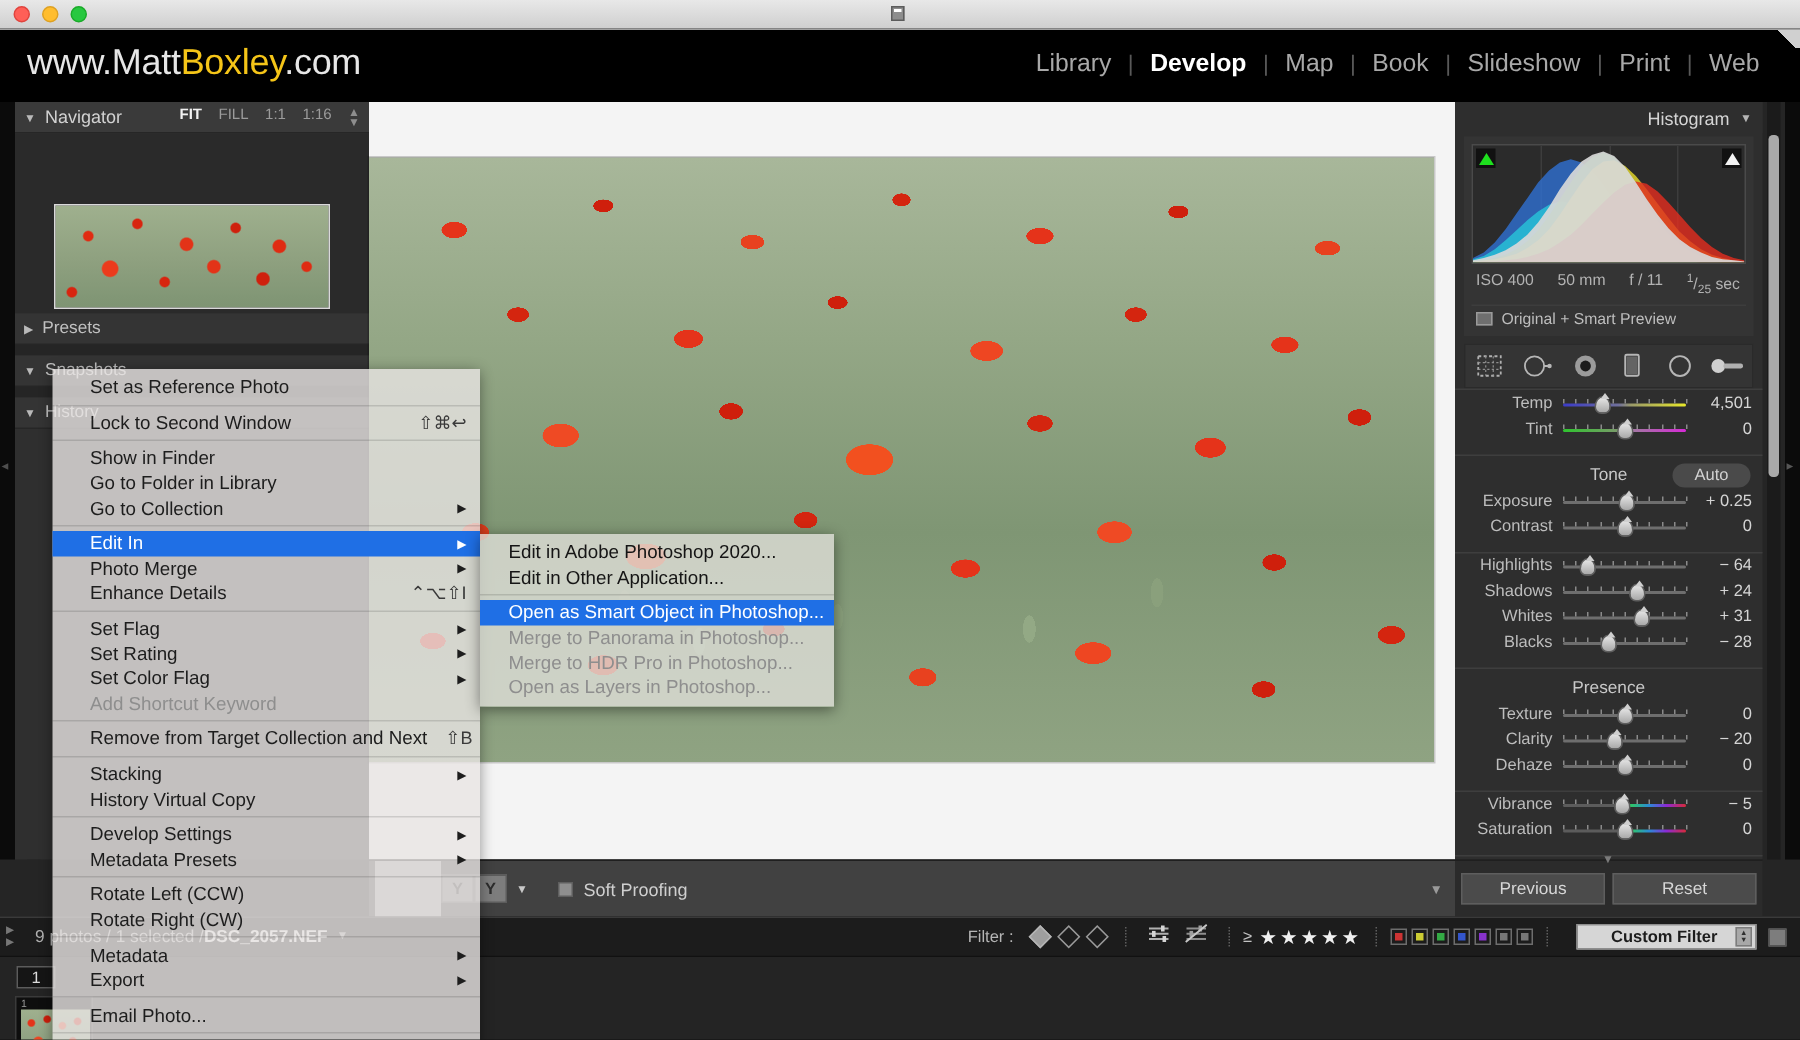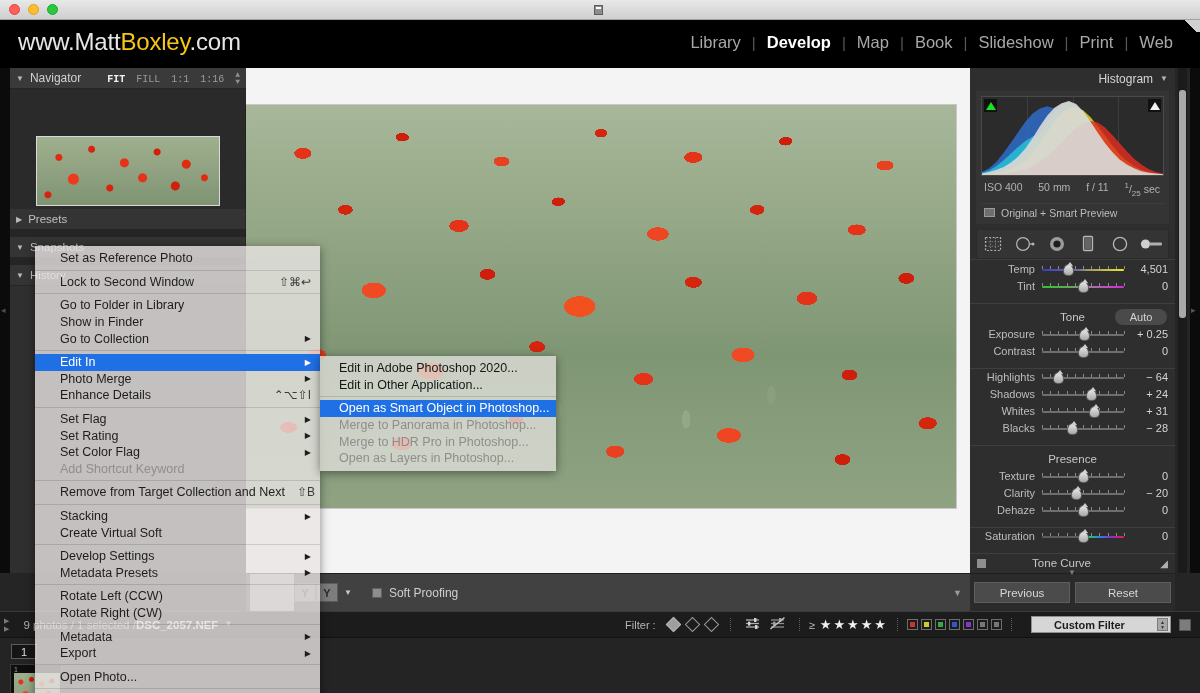--- a/index.html
+++ b/index.html
@@ -68,21 +68,21 @@
     position:absolute; left:10px; top:0; width:236px; height:505px;
     background:#2f2f2f;
   }
   .panel-header{
     height:21px; background:#3a3a3a; display:flex; align-items:center;
     padding:0 6px; font-size:11.5px; color:#c8c8c8;
     border-bottom:1px solid #262626;
   }
   .disc{ font-size:8px; color:#b9b9b9; margin-right:6px; }
   .panel-header .title{ font-size:12px; color:#d2d2d2; }
-  .nav-zooms{ margin-left:auto; display:flex; align-items:flex-end; gap:11px; font-size:10px; color:#9b9b9b;font-family:Liberation Mono, monospace; }
+  .nav-zooms{ margin-left:auto; display:flex; align-items:flex-start; gap:11px; font-size:10px; color:#9b9b9b; }
   .nav-zooms .z.active{ color:#f2f2f2; font-weight:700; }
   .stepper{ font-size:8px; line-height:7px; color:#8e8e8e; }
   #navigator-preview{
     position:absolute; left:0; top:21px; width:236px; height:120px;
     background:#2a2a2a;
   }
   #nav-thumb{
     position:absolute; left:26px; top:47px; width:184px; height:70px;
     border:1px solid #d9d9d9;
     background:
@@ -347,21 +347,21 @@
   }
   .flagdiamond.filled{ background:#9e9e9e; border-color:#b5b5b5; }
   .vsep{ width:1px; height:13px; border-left:1px dotted #5e5e5e; margin:0 9px; }
   .edit-icon{ margin:0 5px; }
   #stars{ display:flex; align-items:center; color:#f0f0f0; font-size:13px; letter-spacing:2px; }
   #stars .ge{ font-size:11px; color:#c4c4c4; margin-right:3px; }
   #labels{ display:flex; gap:3px; }
   #labels .sw{ width:11px; height:11px; border:1px solid #6d6d6d; }
   #labels .sw i{ display:block; width:5px; height:5px; margin:2px; }
   #customfilter{
-    width:140px; height:17px; background:#d6d6d6; border:1px solid #8e8e8e;
+    width:120px; height:17px; background:#d6d6d6; border:1px solid #8e8e8e;
     display:flex; align-items:center; margin-left:10px; position:relative;
   }
   #customfilter .cftext{ font-size:11px; color:#1c1c1c; padding-left:22px; font-weight:600; }
   #customfilter .cfsel{
     position:absolute; right:2px; top:1px; width:11px; height:13px;
     background:#a8a8a8; border:1px solid #7c7c7c; display:flex; flex-direction:column;
     align-items:center; justify-content:center;
   }
   #customfilter .cfsel span{ font-size:5px; color:#2f2f2f; line-height:5px; }
   #fs-filter .sqbtn{ width:12px; height:12px; background:#7d7d7d; border:1px solid #555; margin-left:8px; }
@@ -842,20 +842,41 @@
               <i style="left:90%"></i>
               <i style="left:100%"></i>
             </span>
             <i class="sl-knob" style="left:50%"></i>
           </span>
         <span class="sl-val">0</span>
       </div>
     </div>
 
     <div class="sec" style="padding-top:2px">
+      <div class="slider-row">
+        <span class="sl-label">Vibrance</span>
+        <span class="sl-track">
+            <i class="sl-line vib"></i>
+            <span class="sl-ticks">
+              <i style="left:0%"></i>
+              <i style="left:10%"></i>
+              <i style="left:20%"></i>
+              <i style="left:30%"></i>
+              <i style="left:40%"></i>
+              <i style="left:50%"></i>
+              <i style="left:60%"></i>
+              <i style="left:70%"></i>
+              <i style="left:80%"></i>
+              <i style="left:90%"></i>
+              <i style="left:100%"></i>
+            </span>
+            <i class="sl-knob" style="left:47%"></i>
+          </span>
+        <span class="sl-val">− 5</span>
+      </div>
       <div class="slider-row">
         <span class="sl-label">Saturation</span>
         <span class="sl-track">
             <i class="sl-line vib"></i>
             <span class="sl-ticks">
               <i style="left:0%"></i>
               <i style="left:10%"></i>
               <i style="left:20%"></i>
               <i style="left:30%"></i>
               <i style="left:40%"></i>
@@ -986,24 +1007,24 @@
       <div class="mi">
         <span>Set as Reference Photo</span>
       </div>
       <div class="mdiv"></div>
       <div class="mi">
         <span>Lock to Second Window</span>
         <span class="sc">⇧⌘↩</span>
       </div>
       <div class="mdiv"></div>
       <div class="mi">
+        <span>Show in Finder</span>
+      </div>
+      <div class="mi">
         <span>Go to Folder in Library</span>
-      </div>
-      <div class="mi">
-        <span>Show in Finder</span>
       </div>
       <div class="mi">
         <span>Go to Collection</span>
         <span class="sub">▶</span>
       </div>
       <div class="mdiv"></div>
       <div class="mi hl">
         <span>Edit In</span>
         <span class="sub">▶</span>
       </div>
@@ -1035,21 +1056,21 @@
       <div class="mi">
         <span>Remove from Target Collection and Next</span>
         <span class="sc">⇧B</span>
       </div>
       <div class="mdiv"></div>
       <div class="mi">
         <span>Stacking</span>
         <span class="sub">▶</span>
       </div>
       <div class="mi">
-        <span>Create Virtual Soft</span>
+        <span>History Virtual Copy</span>
       </div>
       <div class="mdiv"></div>
       <div class="mi">
         <span>Develop Settings</span>
         <span class="sub">▶</span>
       </div>
       <div class="mi">
         <span>Metadata Presets</span>
         <span class="sub">▶</span>
       </div>
@@ -1064,21 +1085,21 @@
       <div class="mi">
         <span>Metadata</span>
         <span class="sub">▶</span>
       </div>
       <div class="mi">
         <span>Export</span>
         <span class="sub">▶</span>
       </div>
       <div class="mdiv"></div>
       <div class="mi">
-        <span>Open Photo...</span>
+        <span>Email Photo...</span>
       </div>
       <div class="mdiv"></div>
       <div class="mi"></div>
     </div>
 
   <div id="submenu">
       <div class="mi">
         <span>Edit in Adobe Photoshop 2020...</span>
       </div>
       <div class="mi">

